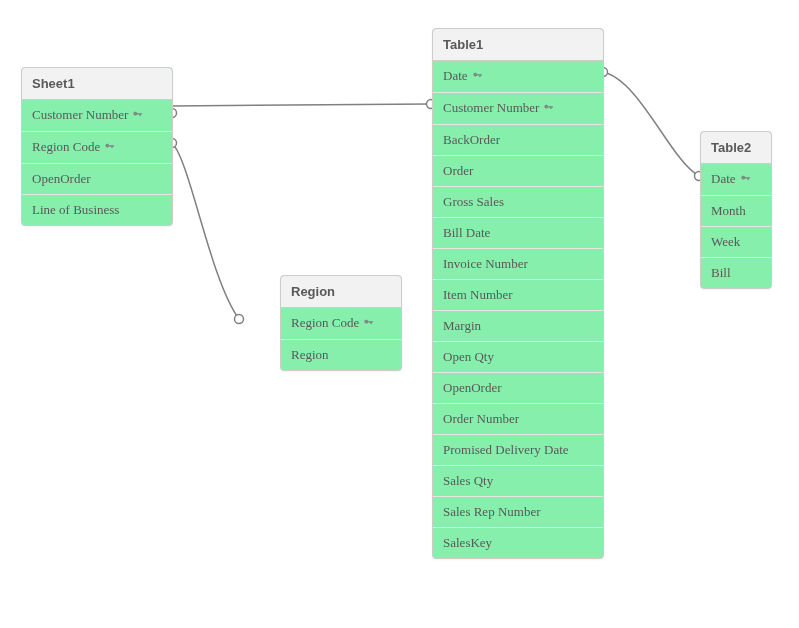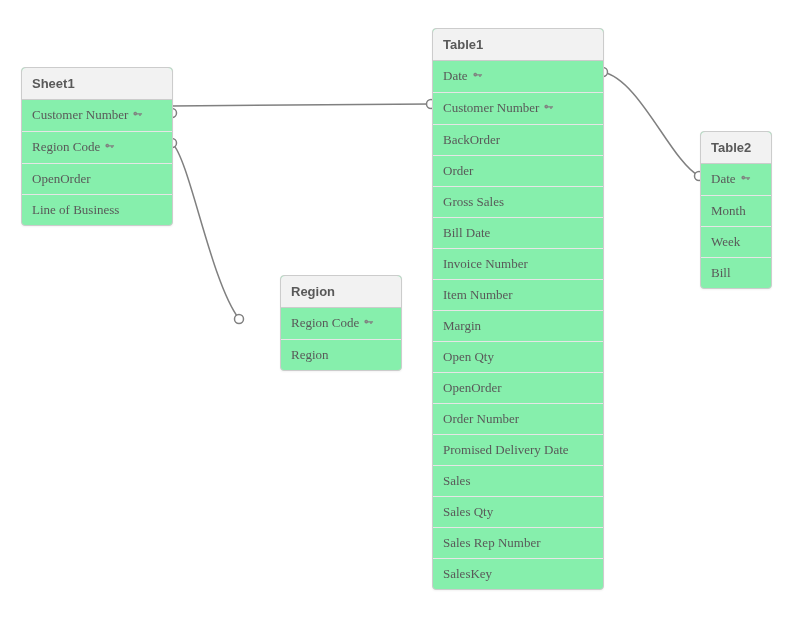--- a/index.html
+++ b/index.html
@@ -106,21 +106,20 @@
     <div class="table-row"><span>Order</span></div>
     <div class="table-row"><span>Gross Sales</span></div>
     <div class="table-row"><span>Bill Date</span></div>
     <div class="table-row"><span>Invoice Number</span></div>
     <div class="table-row"><span>Item Number</span></div>
     <div class="table-row"><span>Margin</span></div>
     <div class="table-row"><span>Open Qty</span></div>
     <div class="table-row"><span>OpenOrder</span></div>
     <div class="table-row"><span>Order Number</span></div>
     <div class="table-row"><span>Promised Delivery Date</span></div>
-    <div class="table-row"><span>Sales</span></div>
     <div class="table-row"><span>Sales Qty</span></div>
     <div class="table-row"><span>Sales Rep Number</span></div>
     <div class="table-row"><span>SalesKey</span></div>
   </div>
 <div class="table-box" style="left: 700px; top: 131px; width: 70px;">
     <div class="table-header">Table2</div>
     <div class="table-row"><span>Date</span><span class="key-icon"><svg width="11" height="11" viewBox="0 0 24 24" fill="#808080">
           <path d="M7 14a4 4 0 1 1 3.9-5h11v3h-3v3h-3v-3h-5A4 4 0 0 1 7 14zm-1-4a1 1 0 1 0 2 0 1 1 0 0 0-2 0z"></path>
         </svg></span></div>
     <div class="table-row"><span>Month</span></div>

